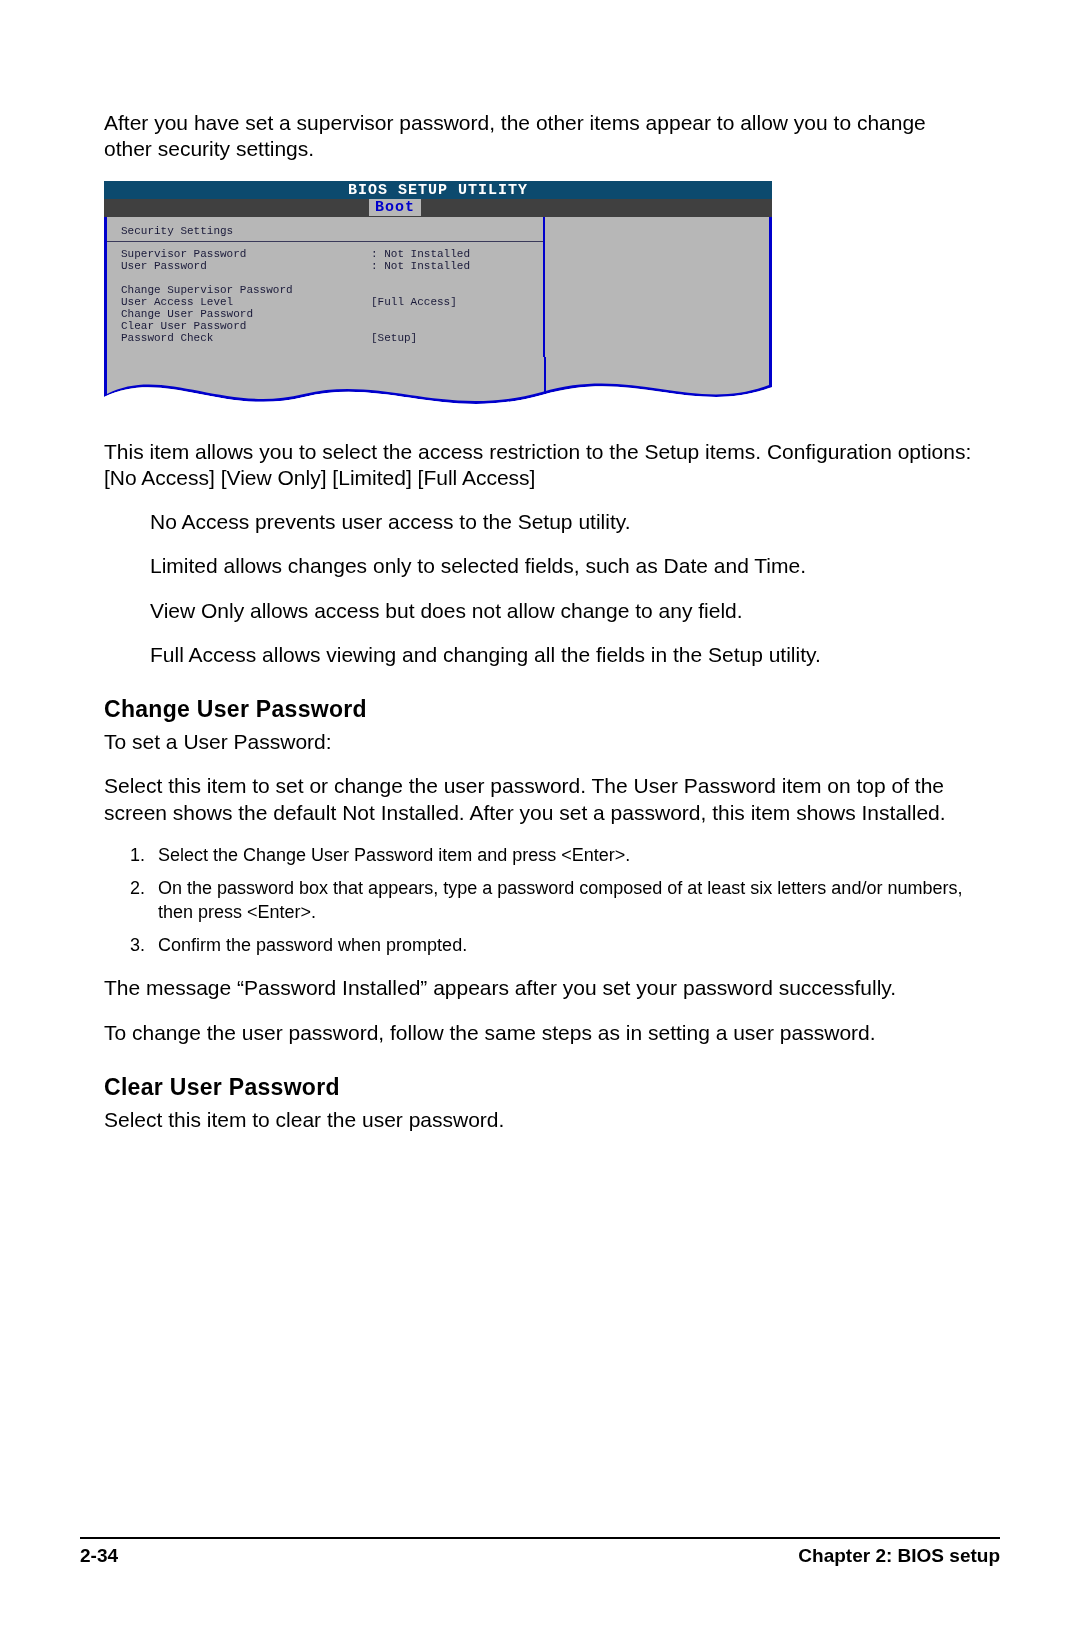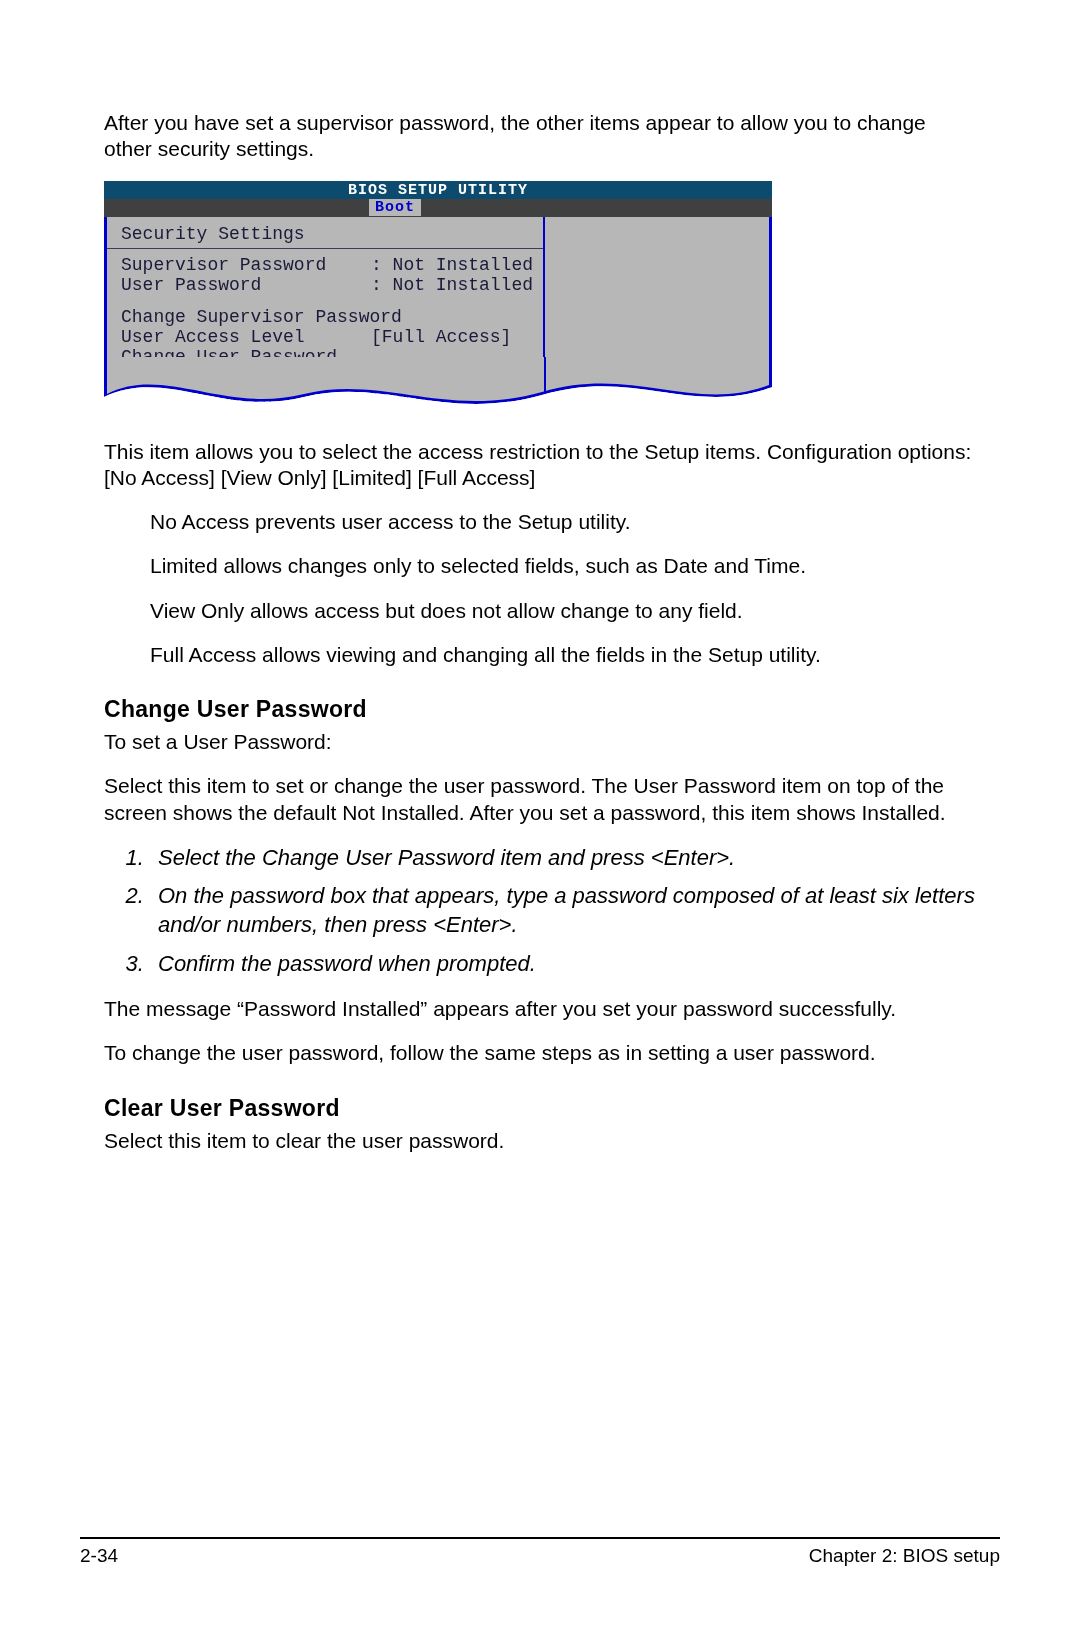--- a/index.html
+++ b/index.html
@@ -25,25 +25,24 @@
   .indent {
     margin-left: 46px;
   }
   h3.section {
     font-size: 23px;
     font-weight: bold;
     letter-spacing: 0.3px;
     margin: 28px 0 6px 0;
   }
   ol.steps {
-    font-size: 22px;
+    font-size: 18px;
     line-height: 1.3;
     margin: 0 0 18px 0;
     padding-left: 46px;
-    font-style: italic;
   }
   ol.steps li {
     padding-left: 8px;
     margin-bottom: 10px;
   }
 
   
   .bios-wrap {
     width: 668px;
     margin: 14px 0 12px 0;
@@ -76,21 +75,21 @@
     padding: 0 6px 0 6px;
     letter-spacing: 1px;
   }
   .bios-body {
     display: flex;
     background: #b7b7b7;
     border-left: 3px solid #0000cc;
     border-right: 3px solid #0000cc;
     height: 175px;
     font-family: "Courier New", monospace;
-    font-size: 18px;
+    font-size: 11px;
     color: #1a1a3a;
     position: relative;
     z-index: 1;
   }
   .bios-left {
     flex: 0 0 438px;
     border-right: 2px solid #0000cc;
     padding: 8px 10px 6px 14px;
     box-sizing: border-box;
   }
@@ -129,21 +128,21 @@
     bottom: 60px;
   }
   .footer-rule {
     border: none;
     border-top: 2px solid #000;
     margin: 0 0 6px 0;
   }
   .footer-row {
     display: flex;
     justify-content: space-between;
-    font-weight: normal;
+    font-weight: bold;
     font-size: 19px;
   }
 </style>
 </head>
 <body>
 
 <div class="page">
 
   <p class="body-text">After you have set a supervisor password, the other items appear to allow you to change other security settings.</p>
 

